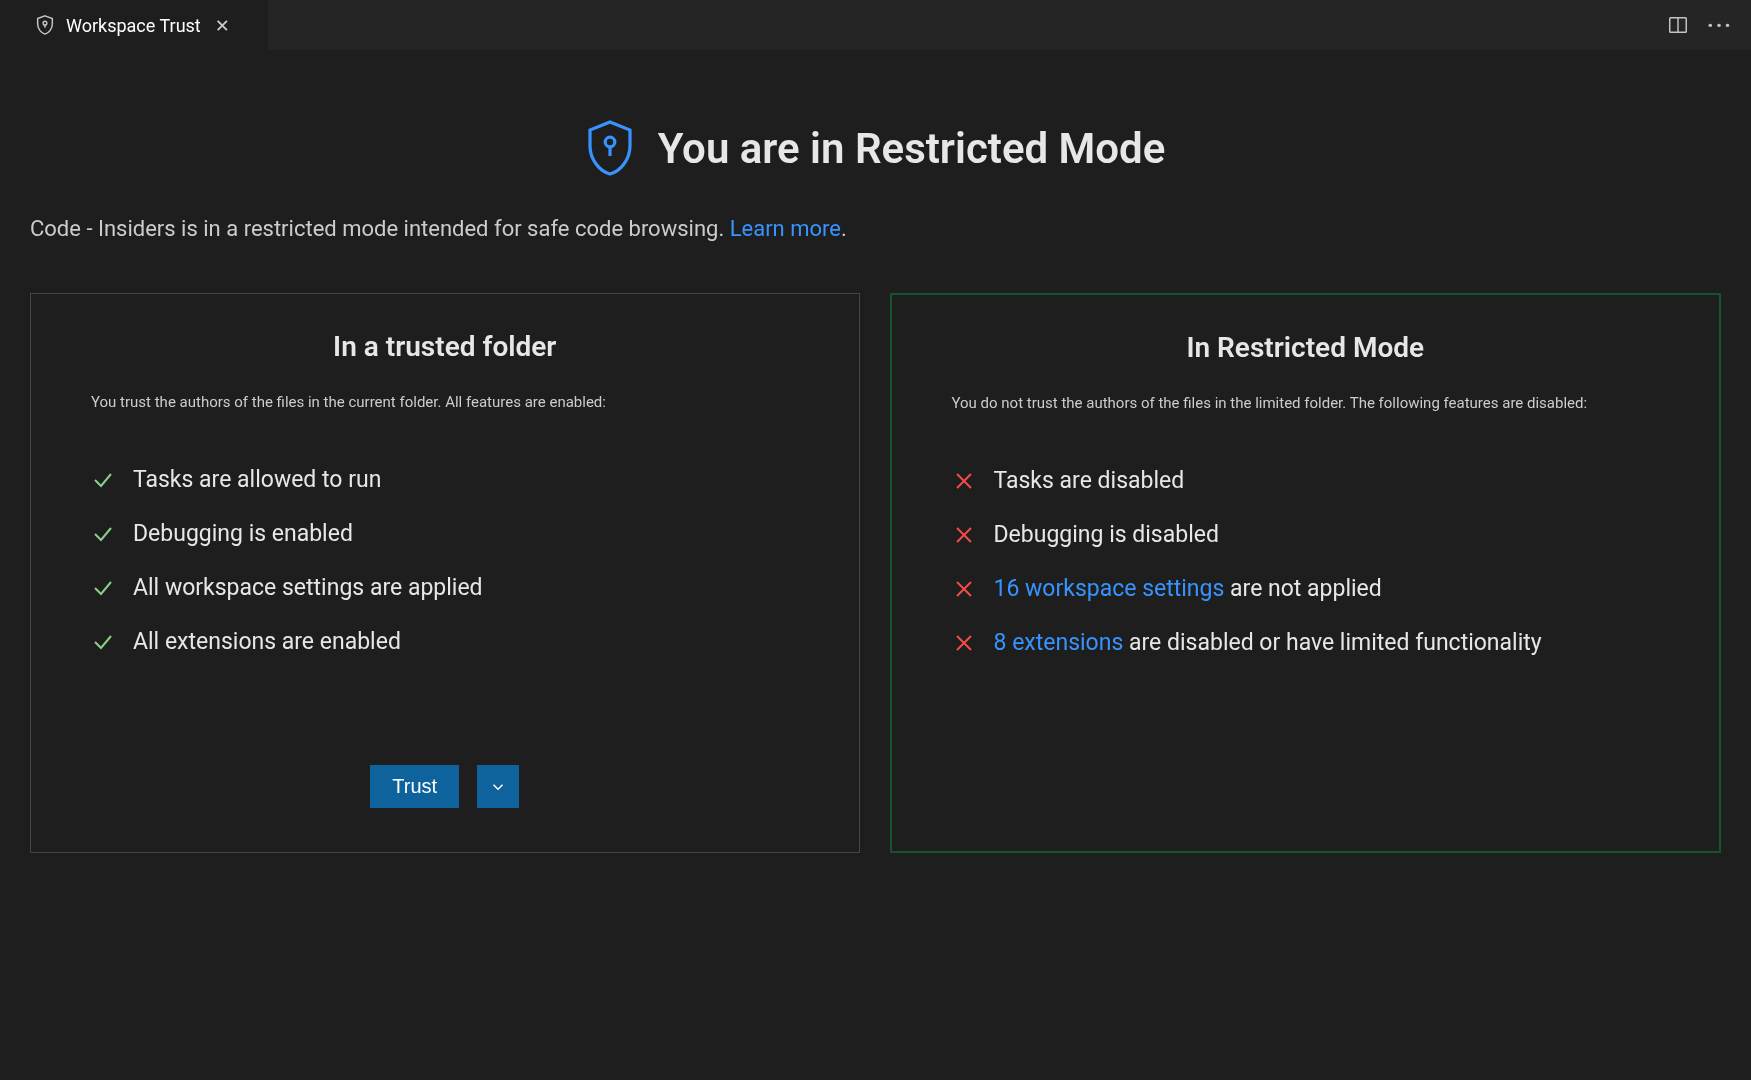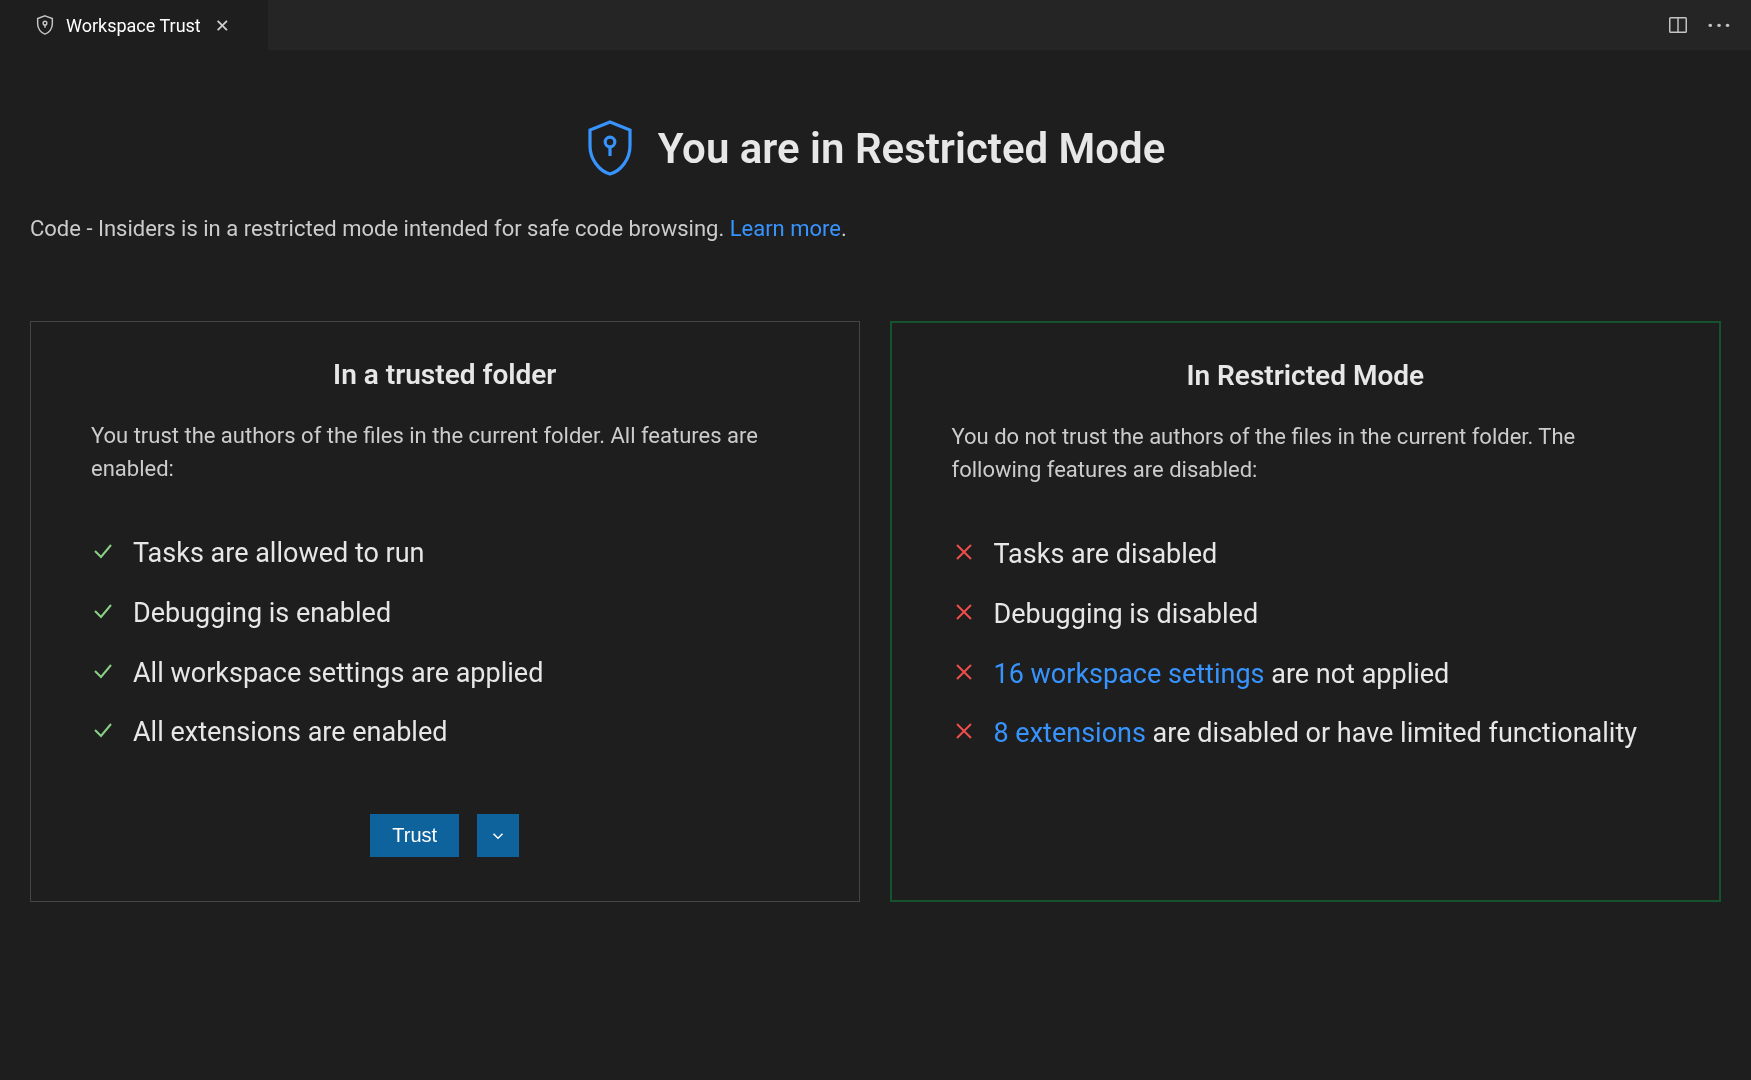--- a/index.html
+++ b/index.html
@@ -51,50 +51,50 @@
   }
   .hero-sub {
     margin-top: 40px;
     font-size: 22px;
     color: #cccccc;
   }
   .link { color: #3794ff; cursor: pointer; }
   .cards {
     display: flex;
     gap: 30px;
-    margin-top: 80px;
+    margin-top: 52px;
   }
   .card {
     flex: 1;
     border: 1px solid #454545;
     padding: 36px 60px 44px 60px;
     min-height: 560px;
     display:flex; flex-direction:column;
   }
   .card.active {
     border: 2px solid #14532d;
   }
   .card h2 {
     text-align: center;
     font-size: 28px;
     font-weight: 600;
     color: #e7e7e7;
     margin-bottom: 28px;
   }
   .card-desc {
-    font-size: 22px;
+    font-size: 15px;
     line-height: 1.5;
     margin-bottom: 28px;
   }
   .feat-list { list-style: none; }
   .feat-list li {
     display: flex;
     align-items: flex-start;
     gap: 16px;
-    font-size: 27px;
+    font-size: 23px;
     line-height: 1.4;
     margin: 22px 0;
     color: #e7e7e7;
   }
   .feat-list li .ic { flex: 0 0 26px; margin-top: 4px; }
   .feat-list li .ic svg { width: 24px; height: 24px; display:block; }
   .trust-btn-row {
     margin-top: auto;
     display:flex; justify-content:center; gap:18px;
     padding-top: 40px;
@@ -202,21 +202,21 @@
             <svg viewBox="0 0 24 24" fill="none" stroke="#ffffff" stroke-width="2">
                 <path d="M6 9 L12 15 L18 9"></path>
               </svg>
           </span>
         </button>
       </div>
     </div>
 
     <div class="card active">
       <h2>In Restricted Mode</h2>
-      <p class="card-desc">You do not trust the authors of the files in the current folder. The following features are disabled:</p>
+      <p class="card-desc">You do not trust the authors of the files in the limited folder. The following features are disabled:</p>
       <ul class="feat-list">
         <li>
           <span class="ic">
               <svg viewBox="0 0 24 24" fill="none" stroke="#f14c4c" stroke-width="2">
                 <path d="M5 5 L19 19 M19 5 L5 19"></path>
               </svg>
             </span>
           <span>Tasks are disabled</span>
         </li>
         <li>

